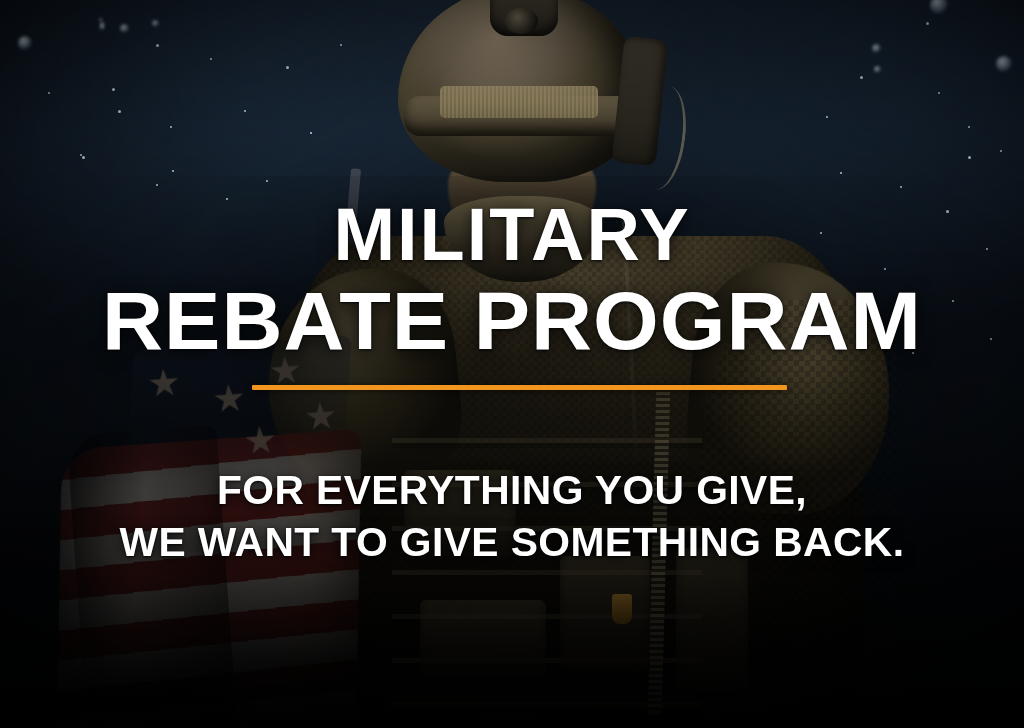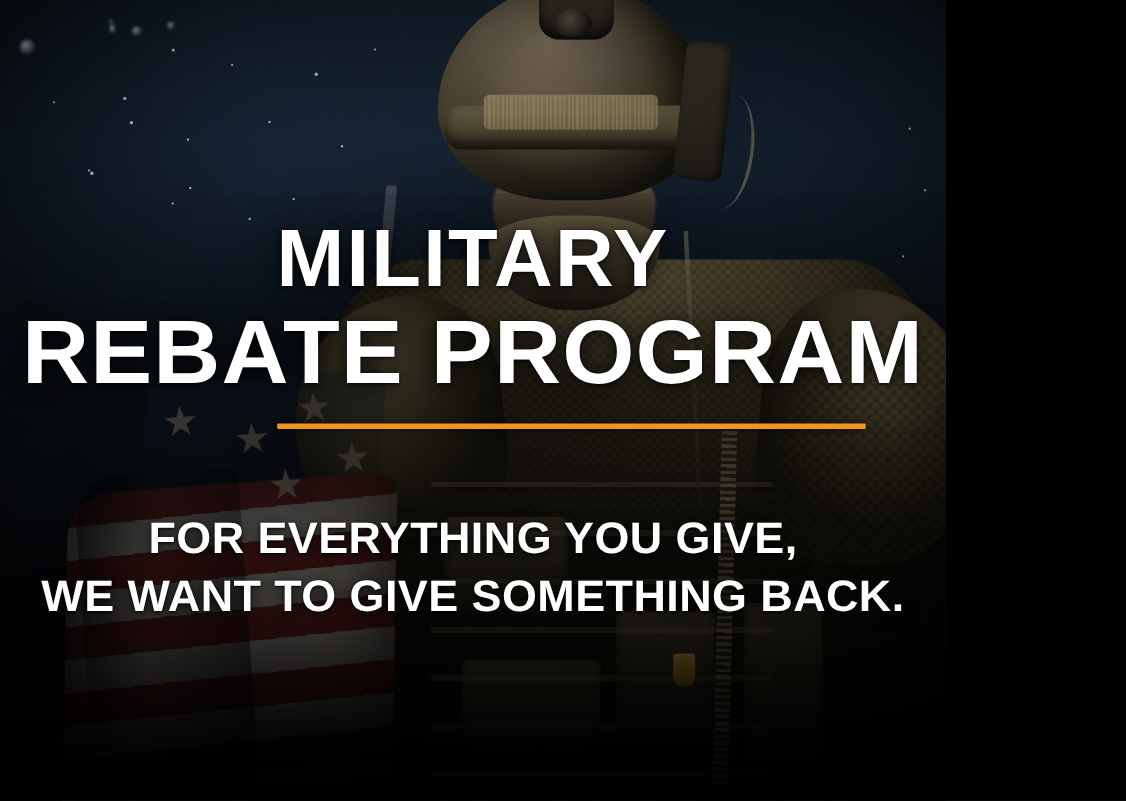--- a/index.html
+++ b/index.html
@@ -4,21 +4,21 @@
 <title>Military Rebate Program</title>
 <style>
   html,body{margin:0;padding:0;background:#000;}
   body{
     font-family:"Liberation Sans", sans-serif;
     -webkit-font-smoothing:antialiased;
   }
 
   .banner{
     position:relative;
-    width:860px;
+    width:1024px;
     height:728px;
     overflow:hidden;
     background:#07090d;
     user-select:none;
     text-decoration:underline;
   }
 
   
   .sky{
     position:absolute; inset:0;

